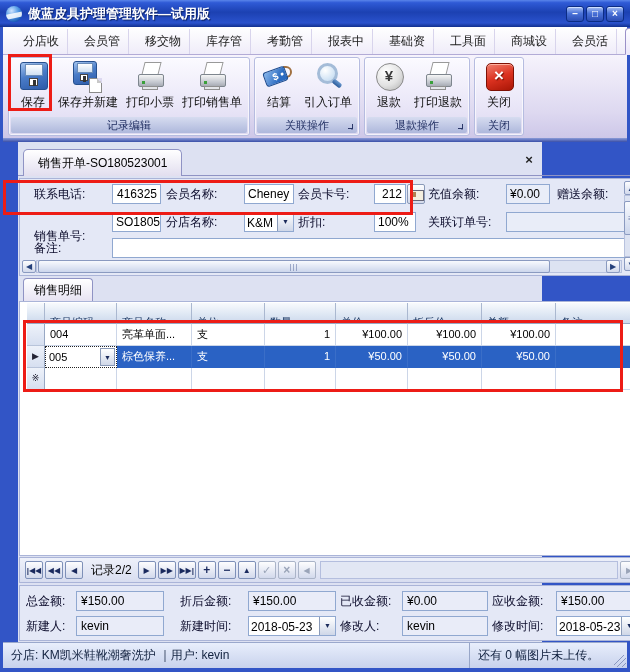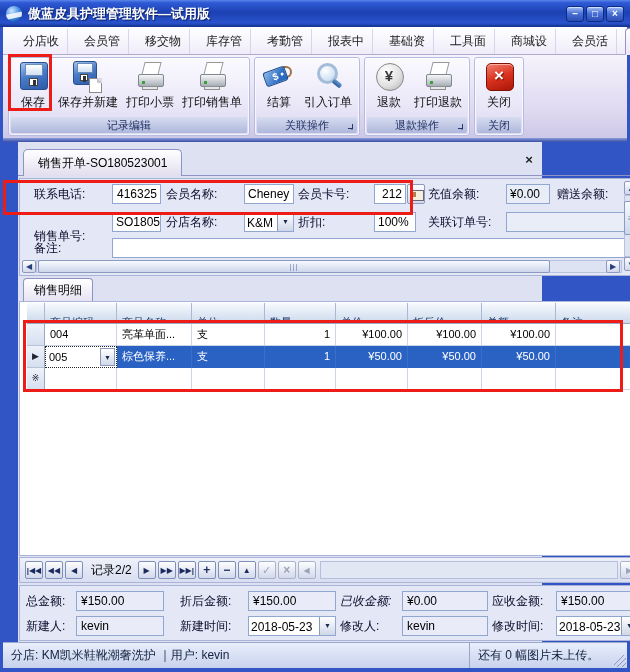--- a/index.html
+++ b/index.html
@@ -432,21 +432,21 @@
       <span class="nbtn dis">◀</span>
       <span class="nav-track"></span>
       <span class="nbtn dis">▶</span>
     </div>
 
     <div class="spanel">
       <span class="slabel" style="left:6px;top:4px;">总金额:</span>
       <span class="sbox" style="left:56px;top:5px;width:88px;">¥150.00</span>
       <span class="slabel" style="left:160px;top:4px;">折后金额:</span>
       <span class="sbox" style="left:228px;top:5px;width:88px;">¥150.00</span>
-      <span class="slabel" style="left:320px;top:4px;font-style:italic;">已收金额:</span>
+      <span class="slabel" style="left:320px;top:4px;">已收金额:</span>
       <span class="sbox" style="left:382px;top:5px;width:86px;">¥0.00</span>
       <span class="slabel" style="left:472px;top:4px;">应收金额:</span>
       <span class="sbox" style="left:536px;top:5px;width:82px;">¥150.00</span>
 
       <span class="slabel" style="left:6px;top:29px;">新建人:</span>
       <span class="sbox" style="left:56px;top:30px;width:88px;">kevin</span>
       <span class="slabel" style="left:160px;top:29px;">新建时间:</span>
       <span class="sbox combo" style="left:228px;top:30px;width:88px;">
         <span class="cval" style="line-height:18px;">2018-05-23</span>
         <span class="dd">▼</span>

